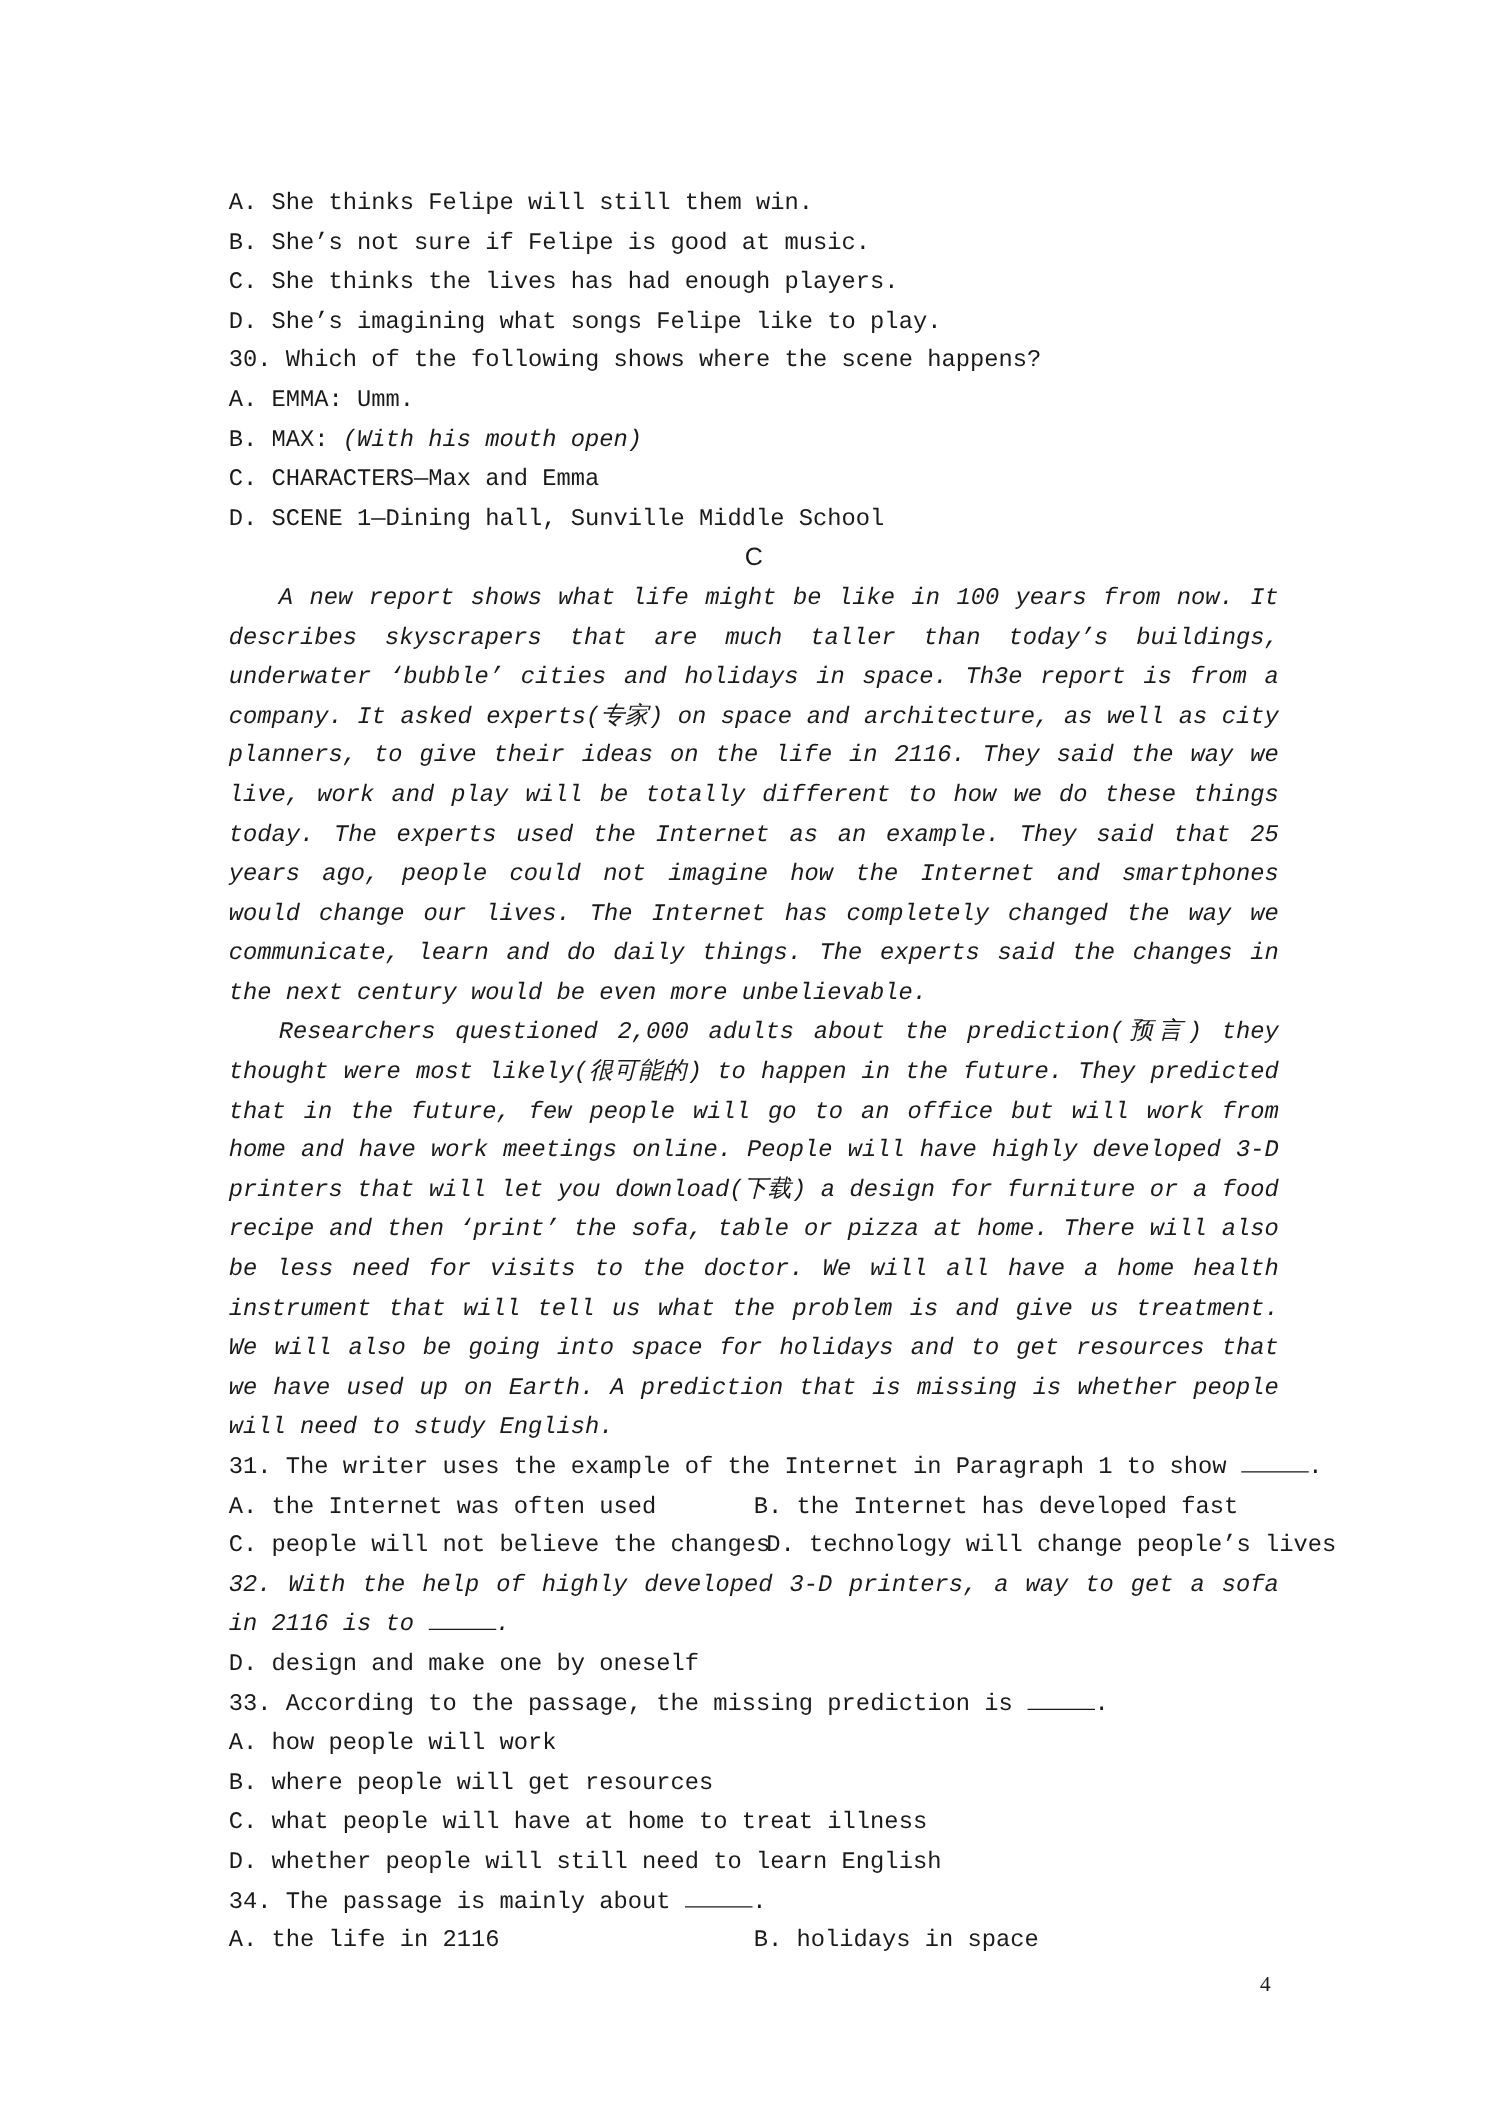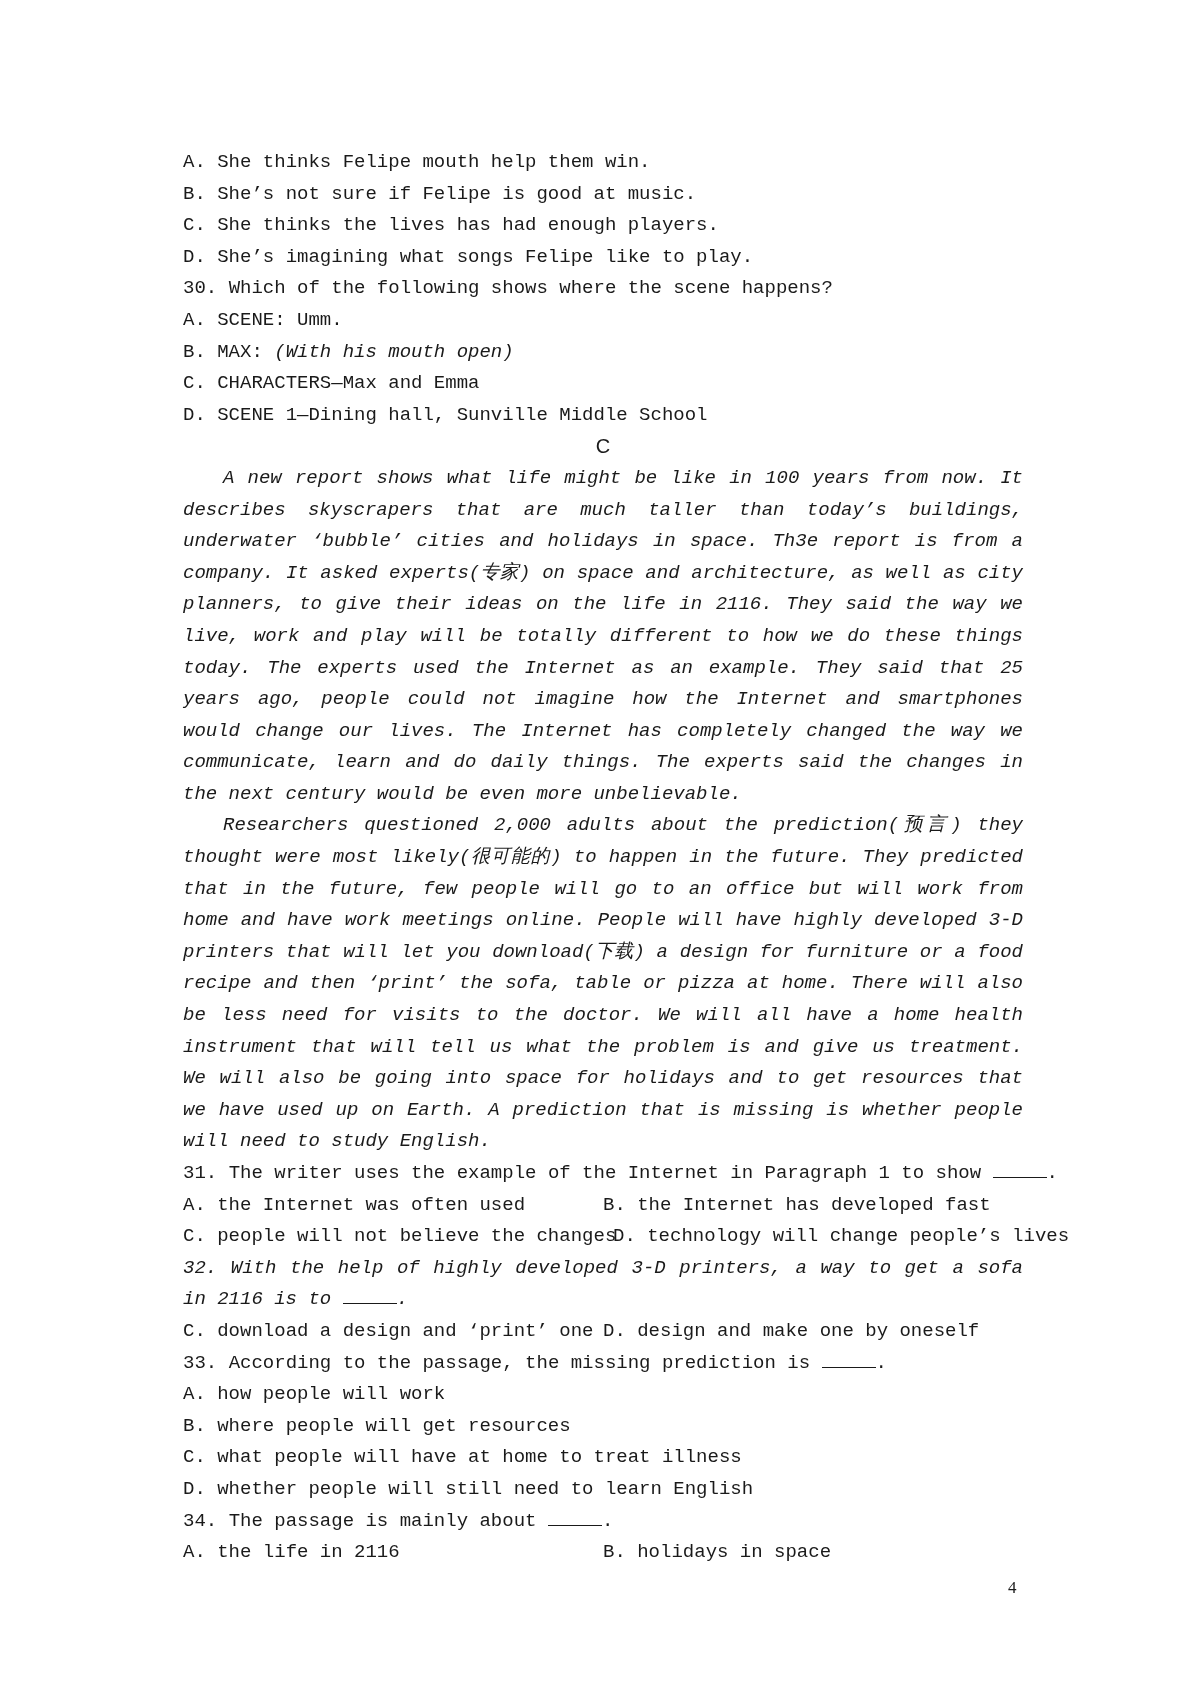--- a/index.html
+++ b/index.html
@@ -21,29 +21,29 @@
       position: absolute; left: 1008px; top: 1578px;
       font-family: "Liberation Serif", serif; font-size: 17px; color: #1a1a1a;
     }
   </style>
 </head>
 <body>
 
 <div class="page">
 
   <div>
-    <div class="line"><span>A.</span> <span>She thinks Felipe mouth help them win.</span></div>
+    <div class="line"><span>A.</span> <span>She thinks Felipe will still them win.</span></div>
     <div class="line"><span>B.</span> <span>She’s not sure if Felipe is good at music.</span></div>
     <div class="line"><span>C.</span> <span>She thinks the lives has had enough players.</span></div>
     <div class="line"><span>D.</span> <span>She’s imagining what songs Felipe like to play.</span></div>
   </div>
 
   <div>
     <div class="line"><span>30.</span> <span>Which of the following shows where the scene happens?</span></div>
-    <div class="line"><span>A.</span> <span>SCENE: Umm.</span></div>
+    <div class="line"><span>A.</span> <span>EMMA: Umm.</span></div>
     <div class="line"><span>B.</span> <span>MAX: </span><span class="italic">(With his mouth open)</span></div>
     <div class="line"><span>C.</span> <span>CHARACTERS—Max and Emma</span></div>
     <div class="line"><span>D.</span> <span>SCENE 1—Dining hall, Sunville Middle School</span></div>
   </div>
 
   <div class="line center">C</div>
   <div class="para">
     <p>A new report shows what life might be like in 100 years from now. It describes skyscrapers that are much taller than today’s buildings, underwater ‘bubble’ cities and holidays in space. Th3e report is from a company. It asked experts(专家) on space and architecture, as well as city planners, to give their ideas on the life in 2116. They said the way we live, work and play will be totally different to how we do these things today. The experts used the Internet as an example. They said that 25 years ago, people could not imagine how the Internet and smartphones would change our lives. The Internet has completely changed the way we communicate, learn and do daily things. The experts said the changes in the next century would be even more unbelievable.</p>
     <p>Researchers questioned 2,000 adults about the prediction(预言) they thought were most likely(很可能的) to happen in the future. They predicted that in the future, few people will go to an office but will work from home and have work meetings online. People will have highly developed 3-D printers that will let you download(下载) a design for furniture or a food recipe and then ‘print’ the sofa, table or pizza at home. There will also be less need for visits to the doctor. We will all have a home health instrument that will tell us what the problem is and give us treatment. We will also be going into space for holidays and to get resources that we have used up on Earth. A prediction that is missing is whether people will need to study English.</p>
   </div>
@@ -56,21 +56,20 @@
     </div>
     <div class="two-col">
       <div class="col"><span>C.</span> <span>people will not believe the changes</span></div>
       <div class="col"><span>D.</span> <span>technology will change people’s lives</span></div>
     </div>
   </div>
 
   <div>
     <div class="para"><span>32.</span> <span>With the help of highly developed 3-D printers, a way to get a sofa in 2116 is to </span><span class="blank"></span><span>.</span></div>
     <div class="two-col">
-      <div class="col"><span>C.</span> <span>download a design and ‘print’ one</span></div>
       <div class="col"><span>D.</span> <span>design and make one by oneself</span></div>
     </div>
   </div>
 
   <div>
     <div class="line"><span>33.</span> <span>According to the passage, the missing prediction is </span><span class="blank"></span><span>.</span></div>
     <div class="line"><span>A.</span> <span>how people will work</span></div>
     <div class="line"><span>B.</span> <span>where people will get resources</span></div>
     <div class="line"><span>C.</span> <span>what people will have at home to treat illness</span></div>
     <div class="line"><span>D.</span> <span>whether people will still need to learn English</span></div>

